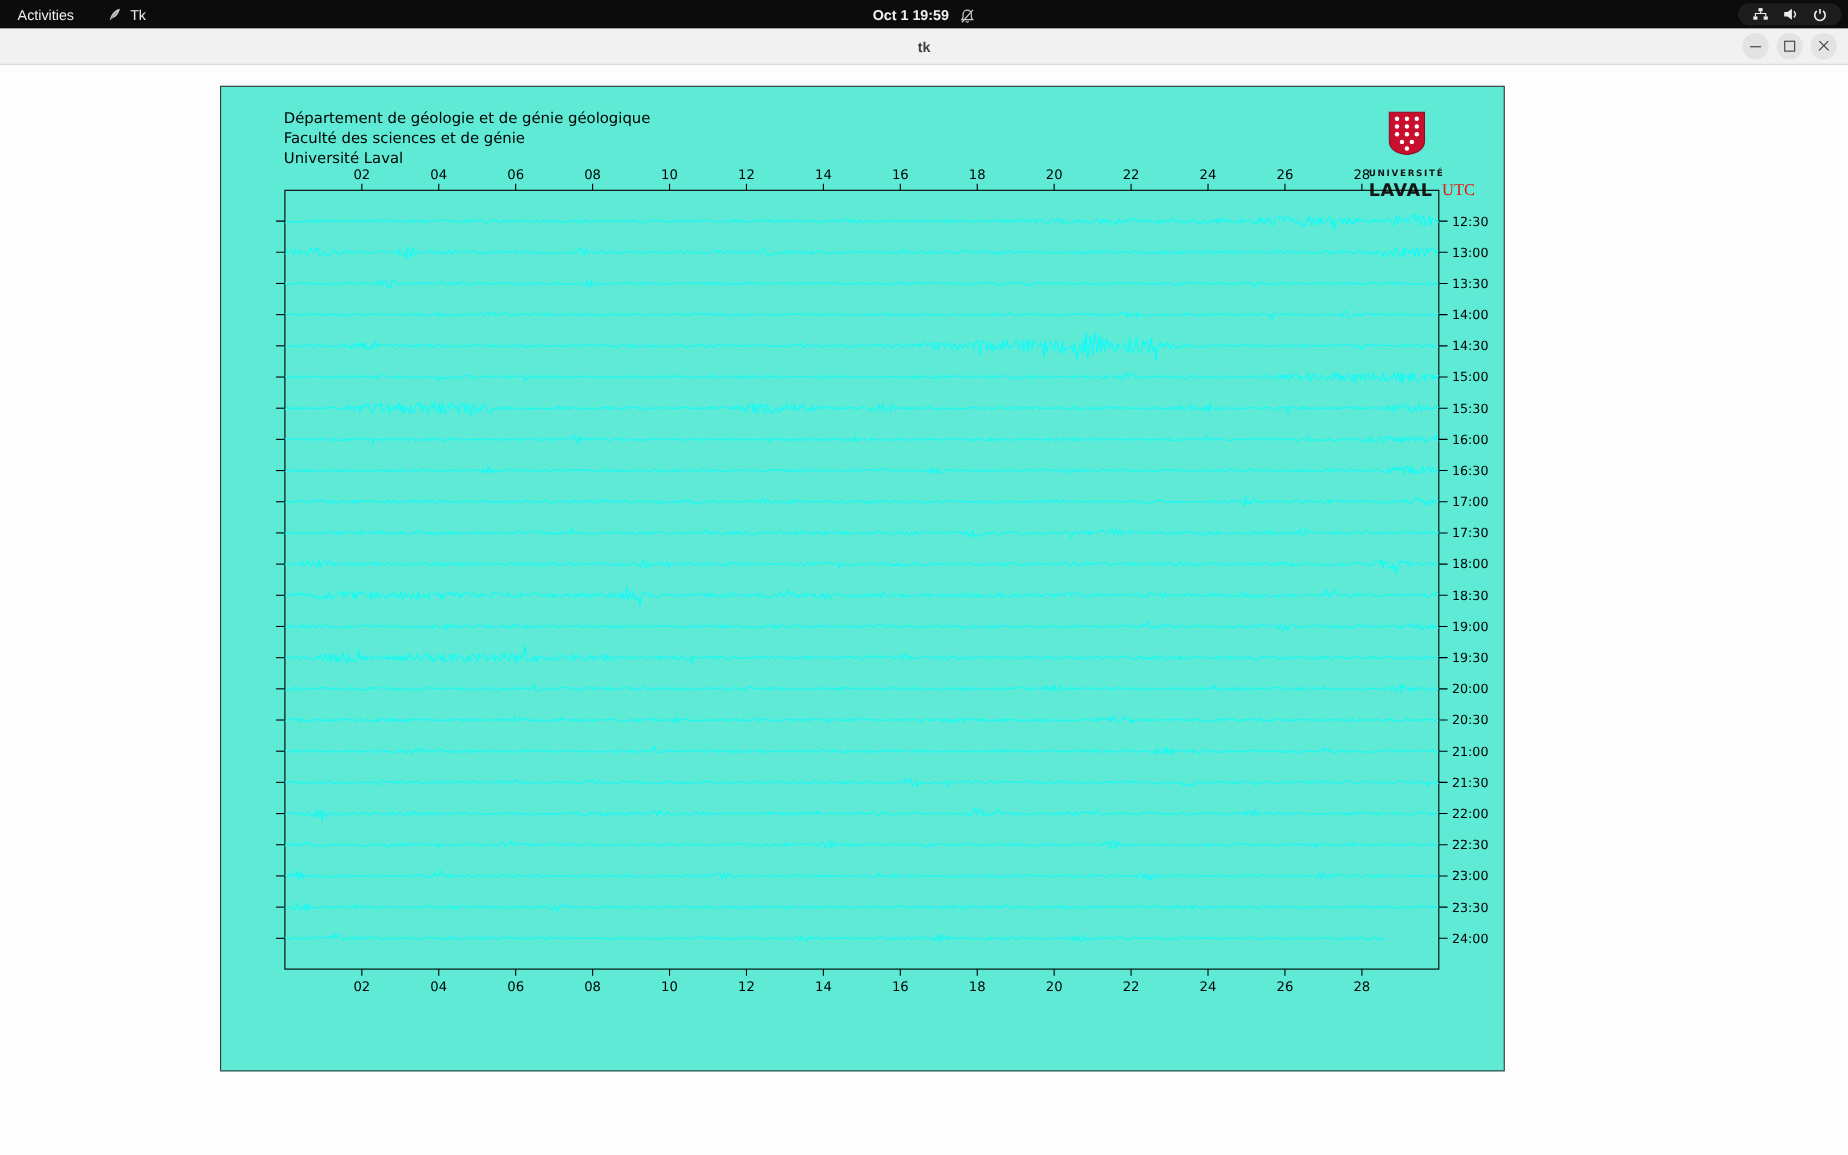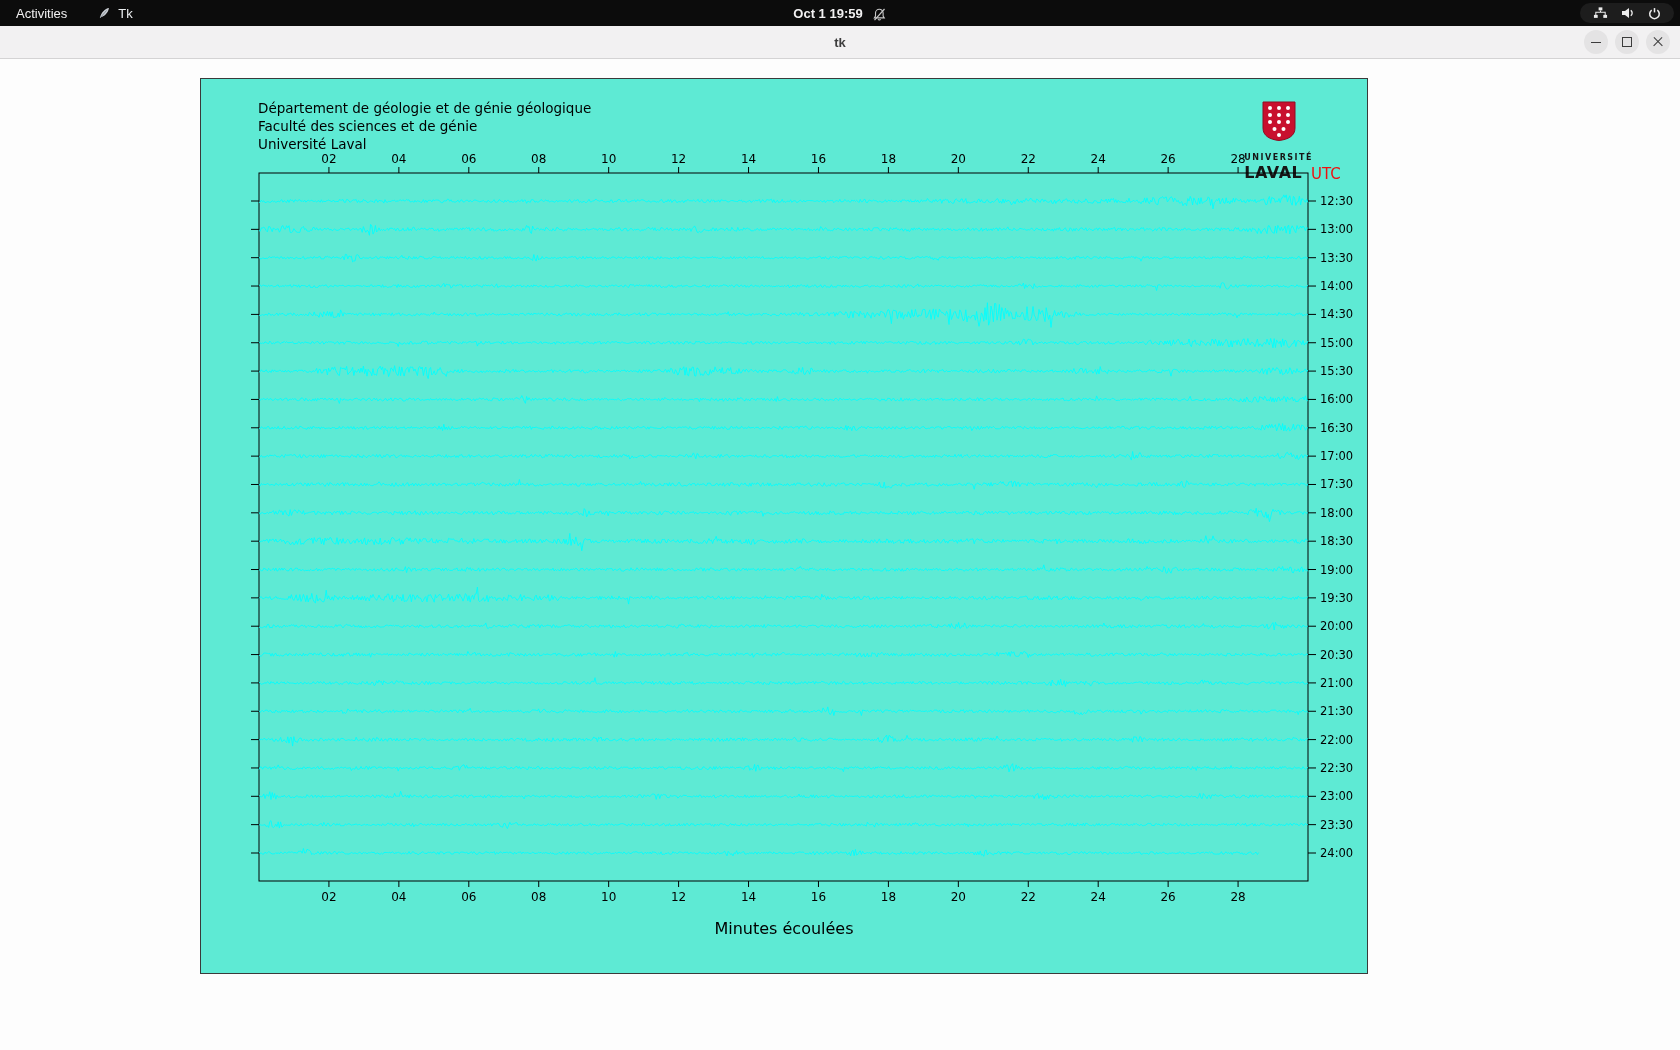--- a/index.html
+++ b/index.html
@@ -34,21 +34,21 @@
   
   .window-body{position:absolute;top:59px;left:0;width:100%;height:991px;background:#fdfdfd;}
   .panel{position:absolute;left:200px;top:19px;width:1166px;height:894px;background:#5eead4;
          border:1px solid #3a3a3a;font-family:"DejaVu Sans",sans-serif;color:#000;}
   .dept{position:absolute;left:57px;top:20px;font-size:13.5px;line-height:18px;}
   .chart-title{position:absolute;left:0;right:0;top:36px;text-align:center;font-size:18px;}
   .logo{position:absolute;right:54px;top:22px;display:flex;align-items:center;gap:8px;flex-direction:column;}
   .logo-text{display:flex;flex-direction:column;justify-content:center;}
   .lt-small{font-size:8px;letter-spacing:1.5px;font-weight:600;color:#161616;}
   .lt-large{font-size:16px;font-weight:700;letter-spacing:0.5px;line-height:21px;color:#161616;}
-  .utc{position:absolute;left:1110px;top:86px;color:#ee1111;font-size:15px;}
+  .utc{position:absolute;left:1110px;top:86px;color:#ee1111;font-size:15px;font-family:Liberation Serif, serif;}
   .xlabel{position:absolute;left:0;right:0;top:840px;text-align:center;font-size:16px;}
   #plot{position:absolute;left:0;top:0;}
 </style>
 </head>
 <body>
 
 <div class="screen">
 
   <div class="top-bar">
     <div class="tb-left">
@@ -299,16 +299,15 @@
           <line x1="50" y1="745.6521739130435" x2="58" y2="745.6521739130435" stroke="#000000"></line>
           <line x1="1107" y1="745.6521739130435" x2="1115" y2="745.6521739130435" stroke="#000000"></line>
           <text x="1119" y="749.6521739130435" font-size="11.5" font-family="&quot;DejaVu Sans&quot;, sans-serif">23:30</text>
           <polyline points="58.0,746.0 59.2,745.7 60.4,746.2 61.6,746.2 62.8,746.0 64.0,745.6 65.2,747.5 66.4,746.7 67.6,748.4 68.8,742.6 70.0,741.6 71.2,747.8 72.4,748.5 73.6,747.5 74.8,745.1 76.0,747.6 77.2,742.8 78.4,749.1 79.6,742.9 80.8,748.2 82.0,746.8 83.2,745.7 84.4,746.2 85.6,745.9 86.8,746.4 88.0,746.0 89.2,746.5 90.4,744.8 91.6,745.2 92.8,746.5 94.0,745.6 95.2,744.5 96.4,746.0 97.6,746.6 98.8,746.4 100.0,744.7 101.2,746.7 102.4,746.7 103.6,745.1 104.8,746.0 106.0,745.5 107.2,744.4 108.4,745.9 109.6,745.4 110.8,744.6 112.0,746.3 113.2,746.1 114.4,745.8 115.6,746.5 116.8,746.5 118.0,745.6 119.2,744.8 120.4,744.5 121.6,747.1 122.8,743.4 124.0,745.9 125.2,747.1 126.4,744.4 127.6,744.4 128.8,746.9 130.0,747.0 131.2,746.0 132.4,744.4 133.6,744.9 134.8,746.4 136.0,744.6 137.2,746.2 138.4,744.7 139.6,746.9 140.8,746.7 142.0,746.8 143.2,746.6 144.4,744.9 145.6,745.9 146.8,745.1 148.0,744.7 149.2,745.3 150.4,746.2 151.6,745.8 152.8,745.7 154.0,745.3 155.2,745.0 156.4,745.8 157.6,745.7 158.8,745.3 160.0,746.6 161.2,746.2 162.4,745.8 163.6,745.1 164.8,746.4 166.0,745.3 167.2,746.1 168.4,746.0 169.6,746.6 170.8,746.2 172.0,745.3 173.2,745.6 174.4,746.2 175.6,746.2 176.8,744.9 178.0,746.2 179.2,745.6 180.4,746.8 181.6,744.8 182.8,745.9 184.0,746.3 185.2,745.9 186.4,744.4 187.6,744.4 188.8,745.3 190.0,744.7 191.2,744.8 192.4,746.7 193.6,746.7 194.8,744.4 196.0,746.1 197.2,746.3 198.4,746.0 199.6,744.7 200.8,745.6 202.0,746.5 203.2,746.9 204.4,746.6 205.6,744.6 206.8,745.8 208.0,744.4 209.2,746.6 210.4,746.9 211.6,744.4 212.8,747.8 214.0,745.8 215.2,746.0 216.4,746.6 217.6,745.9 218.8,744.9 220.0,744.4 221.2,745.3 222.4,745.9 223.6,745.3 224.8,746.2 226.0,746.2 227.2,744.8 228.4,746.2 229.6,745.6 230.8,744.3 232.0,745.8 233.2,745.3 234.4,745.5 235.6,746.7 236.8,745.0 238.0,746.1 239.2,744.8 240.4,746.5 241.6,744.6 242.8,744.6 244.0,746.7 245.2,744.7 246.4,746.2 247.6,746.7 248.8,746.3 250.0,744.7 251.2,745.5 252.4,746.1 253.6,746.6 254.8,746.8 256.0,744.9 257.2,746.5 258.4,746.5 259.6,746.7 260.8,745.7 262.0,745.5 263.2,745.8 264.4,744.7 265.6,745.1 266.8,746.2 268.0,745.3 269.2,746.2 270.4,746.1 271.6,746.8 272.8,745.3 274.0,744.4 275.2,747.0 276.4,745.3 277.6,744.9 278.8,746.0 280.0,745.9 281.2,746.6 282.4,746.0 283.6,745.0 284.8,747.0 286.0,745.8 287.2,745.0 288.4,745.7 289.6,744.6 290.8,747.1 292.0,745.0 293.2,744.8 294.4,745.2 295.6,745.0 296.8,744.3 298.0,744.9 299.2,747.2 300.4,747.7 301.6,748.2 302.8,744.7 304.0,744.3 305.2,747.4 306.4,749.5 307.6,746.3 308.8,743.3 310.0,745.6 311.2,745.0 312.4,744.9 313.6,744.4 314.8,743.6 316.0,743.8 317.2,746.1 318.4,745.7 319.6,745.8 320.8,746.5 322.0,744.7 323.2,745.6 324.4,745.6 325.6,746.7 326.8,746.3 328.0,745.8 329.2,746.1 330.4,745.8 331.6,746.4 332.8,745.1 334.0,744.9 335.2,746.3 336.4,745.2 337.6,745.8 338.8,746.2 340.0,746.5 341.2,746.2 342.4,745.5 343.6,746.7 344.8,746.3 346.0,746.3 347.2,744.6 348.4,745.7 349.6,744.6 350.8,745.6 352.0,744.9 353.2,746.3 354.4,744.8 355.6,746.7 356.8,746.4 358.0,744.6 359.2,745.4 360.4,746.4 361.6,745.4 362.8,746.3 364.0,745.5 365.2,746.5 366.4,744.7 367.6,745.3 368.8,746.9 370.0,746.8 371.2,745.9 372.4,745.4 373.6,746.5 374.8,745.4 376.0,746.6 377.2,745.2 378.4,745.2 379.6,744.4 380.8,744.8 382.0,745.9 383.2,746.7 384.4,746.4 385.6,746.2 386.8,746.6 388.0,745.3 389.2,744.6 390.4,746.6 391.6,745.1 392.8,745.9 394.0,745.1 395.2,746.7 396.4,746.0 397.6,746.9 398.8,746.1 400.0,745.6 401.2,745.1 402.4,745.8 403.6,746.2 404.8,744.6 406.0,746.4 407.2,744.7 408.4,744.8 409.6,745.8 410.8,744.9 412.0,746.0 413.2,746.3 414.4,745.6 415.6,746.0 416.8,746.0 418.0,745.6 419.2,745.0 420.4,744.7 421.6,744.6 422.8,745.0 424.0,745.4 425.2,746.2 426.4,746.8 427.6,745.1 428.8,746.0 430.0,746.8 431.2,744.4 432.4,745.3 433.6,746.2 434.8,745.4 436.0,746.2 437.2,745.7 438.4,745.6 439.6,745.5 440.8,746.7 442.0,744.2 443.2,744.4 444.4,746.9 445.6,746.1 446.8,746.3 448.0,746.6 449.2,746.0 450.4,745.0 451.6,746.3 452.8,746.7 454.0,745.3 455.2,745.2 456.4,744.6 457.6,746.2 458.8,746.8 460.0,745.9 461.2,745.9 462.4,744.1 463.6,745.5 464.8,747.2 466.0,745.5 467.2,746.8 468.4,744.6 469.6,746.6 470.8,746.6 472.0,746.1 473.2,746.4 474.4,745.3 475.6,746.6 476.8,746.4 478.0,744.5 479.2,747.0 480.4,745.6 481.6,746.5 482.8,744.6 484.0,746.8 485.2,744.8 486.4,744.5 487.6,746.4 488.8,746.7 490.0,744.5 491.2,745.2 492.4,744.8 493.6,746.8 494.8,746.6 496.0,745.5 497.2,745.5 498.4,746.1 499.6,744.6 500.8,745.4 502.0,746.3 503.2,745.7 504.4,744.6 505.6,745.1 506.8,745.1 508.0,745.1 509.2,744.7 510.4,746.7 511.6,745.6 512.8,747.5 514.0,745.1 515.2,746.5 516.4,745.3 517.6,746.9 518.8,744.9 520.0,744.9 521.2,744.6 522.4,745.9 523.6,745.1 524.8,745.9 526.0,746.8 527.2,746.8 528.4,745.9 529.6,744.3 530.8,746.1 532.0,745.0 533.2,746.6 534.4,744.7 535.6,746.4 536.8,746.2 538.0,746.6 539.2,746.5 540.4,744.4 541.6,746.6 542.8,745.7 544.0,745.7 545.2,746.6 546.4,746.9 547.6,744.8 548.8,745.1 550.0,746.2 551.2,745.3 552.4,745.6 553.6,744.7 554.8,745.8 556.0,746.4 557.2,745.6 558.4,745.1 559.6,746.1 560.8,745.9 562.0,746.6 563.2,745.0 564.4,744.6 565.6,746.7 566.8,745.8 568.0,745.4 569.2,744.9 570.4,745.6 571.6,746.4 572.8,746.7 574.0,746.2 575.2,745.5 576.4,746.4 577.6,745.3 578.8,745.6 580.0,745.2 581.2,745.1 582.4,745.4 583.6,746.1 584.8,744.9 586.0,744.8 587.2,746.4 588.4,745.7 589.6,746.0 590.8,746.3 592.0,746.0 593.2,745.6 594.4,745.7 595.6,745.9 596.8,744.5 598.0,745.0 599.2,745.8 600.4,745.6 601.6,745.8 602.8,745.9 604.0,745.9 605.2,745.4 606.4,746.3 607.6,746.9 608.8,745.0 610.0,746.4 611.2,744.9 612.4,746.5 613.6,745.2 614.8,744.8 616.0,744.9 617.2,744.9 618.4,744.5 619.6,744.3 620.8,746.3 622.0,745.7 623.2,746.0 624.4,745.1 625.6,745.9 626.8,746.3 628.0,747.1 629.2,746.7 630.4,744.3 631.6,744.7 632.8,745.5 634.0,745.6 635.2,745.6 636.4,746.6 637.6,745.7 638.8,744.2 640.0,746.6 641.2,747.0 642.4,744.6 643.6,747.0 644.8,744.7 646.0,746.2 647.2,745.8 648.4,744.8 649.6,746.4 650.8,747.0 652.0,745.9 653.2,746.1 654.4,744.6 655.6,745.0 656.8,746.9 658.0,744.8 659.2,746.6 660.4,744.9 661.6,745.7 662.8,746.4 664.0,745.8 665.2,747.2 666.4,743.2 667.6,744.9 668.8,745.9 670.0,745.6 671.2,745.1 672.4,746.0 673.6,748.1 674.8,744.5 676.0,744.0 677.2,746.3 678.4,745.7 679.6,744.7 680.8,744.6 682.0,746.7 683.2,744.7 684.4,745.5 685.6,745.0 686.8,745.3 688.0,746.8 689.2,746.1 690.4,745.3 691.6,746.0 692.8,745.0 694.0,746.5 695.2,744.6 696.4,746.8 697.6,746.7 698.8,744.2 700.0,746.4 701.2,745.2 702.4,744.8 703.6,746.1 704.8,744.3 706.0,745.6 707.2,746.5 708.4,744.2 709.6,746.5 710.8,746.4 712.0,744.1 713.2,745.5 714.4,743.6 715.6,745.1 716.8,744.4 718.0,746.8 719.2,746.3 720.4,745.7 721.6,746.8 722.8,746.4 724.0,744.7 725.2,744.8 726.4,746.8 727.6,745.7 728.8,745.3 730.0,746.3 731.2,745.1 732.4,745.1 733.6,744.6 734.8,746.6 736.0,746.4 737.2,746.8 738.4,746.9 739.6,746.9 740.8,745.9 742.0,745.6 743.2,745.8 744.4,746.5 745.6,746.4 746.8,744.8 748.0,746.3 749.2,746.6 750.4,744.8 751.6,745.1 752.8,746.5 754.0,746.6 755.2,745.2 756.4,745.3 757.6,744.7 758.8,746.4 760.0,745.2 761.2,745.3 762.4,746.2 763.6,744.0 764.8,746.3 766.0,744.9 767.2,747.7 768.4,744.9 769.6,746.5 770.8,746.4 772.0,746.8 773.2,744.8 774.4,746.0 775.6,746.2 776.8,746.9 778.0,744.8 779.2,745.7 780.4,746.1 781.6,746.8 782.8,746.5 784.0,744.4 785.2,745.6 786.4,746.6 787.6,745.9 788.8,745.3 790.0,746.8 791.2,745.1 792.4,745.2 793.6,745.9 794.8,744.6 796.0,746.9 797.2,745.3 798.4,744.9 799.6,744.5 800.8,746.5 802.0,746.2 803.2,744.8 804.4,745.9 805.6,745.3 806.8,744.7 808.0,745.8 809.2,744.5 810.4,746.8 811.6,744.7 812.8,745.2 814.0,745.3 815.2,745.5 816.4,745.6 817.6,745.1 818.8,746.7 820.0,746.2 821.2,744.7 822.4,744.7 823.6,745.0 824.8,745.6 826.0,744.8 827.2,744.7 828.4,745.3 829.6,746.5 830.8,745.2 832.0,744.7 833.2,745.7 834.4,746.0 835.6,745.3 836.8,744.6 838.0,744.9 839.2,744.9 840.4,744.7 841.6,746.5 842.8,746.2 844.0,746.6 845.2,745.1 846.4,746.4 847.6,745.3 848.8,745.6 850.0,745.3 851.2,744.4 852.4,744.5 853.6,746.0 854.8,745.0 856.0,746.3 857.2,746.3 858.4,745.8 859.6,746.1 860.8,747.0 862.0,746.6 863.2,745.4 864.4,746.8 865.6,744.2 866.8,745.4 868.0,746.3 869.2,744.1 870.4,746.4 871.6,744.4 872.8,747.1 874.0,745.9 875.2,747.1 876.4,744.3 877.6,745.2 878.8,746.3 880.0,745.0 881.2,746.6 882.4,744.1 883.6,747.0 884.8,744.1 886.0,744.6 887.2,745.4 888.4,746.4 889.6,746.3 890.8,746.7 892.0,745.4 893.2,747.1 894.4,746.5 895.6,744.6 896.8,746.4 898.0,744.4 899.2,746.7 900.4,745.7 901.6,745.2 902.8,746.6 904.0,745.5 905.2,745.3 906.4,746.9 907.6,746.0 908.8,745.9 910.0,745.1 911.2,744.4 912.4,745.1 913.6,744.6 914.8,746.3 916.0,745.1 917.2,745.3 918.4,746.6 919.6,744.9 920.8,745.3 922.0,746.5 923.2,745.3 924.4,746.2 925.6,744.6 926.8,746.1 928.0,746.4 929.2,746.1 930.4,745.5 931.6,746.4 932.8,744.5 934.0,745.6 935.2,744.4 936.4,745.6 937.6,745.9 938.8,746.7 940.0,745.2 941.2,746.6 942.4,746.7 943.6,746.4 944.8,746.1 946.0,745.1 947.2,744.3 948.4,744.5 949.6,744.3 950.8,746.5 952.0,746.3 953.2,746.8 954.4,744.9 955.6,744.7 956.8,745.6 958.0,744.9 959.2,746.4 960.4,746.1 961.6,746.9 962.8,744.3 964.0,745.3 965.2,746.3 966.4,745.0 967.6,744.5 968.8,745.5 970.0,745.3 971.2,746.1 972.4,745.8 973.6,744.5 974.8,744.5 976.0,745.8 977.2,746.9 978.4,746.7 979.6,744.7 980.8,746.6 982.0,745.7 983.2,746.7 984.4,746.2 985.6,744.5 986.8,746.6 988.0,746.7 989.2,745.4 990.4,746.3 991.6,746.6 992.8,745.2 994.0,746.0 995.2,745.4 996.4,745.4 997.6,746.2 998.8,746.2 1000.0,744.8 1001.2,745.6 1002.4,745.5 1003.6,745.9 1004.8,745.2 1006.0,745.0 1007.2,746.1 1008.4,745.6 1009.6,746.2 1010.8,745.5 1012.0,746.1 1013.2,746.0 1014.4,746.0 1015.6,746.7 1016.8,746.2 1018.0,744.9 1019.2,746.1 1020.4,745.1 1021.6,745.1 1022.8,744.8 1024.0,745.9 1025.2,744.6 1026.4,746.3 1027.6,745.7 1028.8,746.1 1030.0,744.9 1031.2,745.6 1032.4,745.2 1033.6,744.8 1034.8,746.9 1036.0,744.6 1037.2,744.2 1038.4,745.2 1039.6,746.4 1040.8,745.5 1042.0,744.7 1043.2,746.2 1044.4,744.2 1045.6,747.1 1046.8,746.6 1048.0,745.9 1049.2,746.0 1050.4,744.8 1051.6,744.6 1052.8,747.0 1054.0,744.8 1055.2,747.1 1056.4,745.7 1057.6,746.5 1058.8,746.4 1060.0,744.3 1061.2,745.4 1062.4,744.4 1063.6,745.3 1064.8,746.2 1066.0,746.3 1067.2,745.6 1068.4,747.0 1069.6,746.8 1070.8,746.4 1072.0,744.7 1073.2,745.7 1074.4,745.6 1075.6,746.4 1076.8,746.6 1078.0,744.7 1079.2,746.2 1080.4,745.6 1081.6,746.2 1082.8,746.0 1084.0,746.8 1085.2,744.9 1086.4,744.8 1087.6,746.3 1088.8,744.6 1090.0,744.8 1091.2,746.5 1092.4,744.6 1093.6,744.5 1094.8,745.5 1096.0,744.9 1097.2,746.3 1098.4,746.5 1099.6,744.9 1100.8,744.4 1102.0,746.2 1103.2,746.2 1104.4,744.3 1105.6,745.7 1106.8,745.5" fill="none" stroke="#00ffff" stroke-width="0.9"></polyline>
           <line x1="50" y1="774" x2="58" y2="774" stroke="#000000"></line>
           <line x1="1107" y1="774" x2="1115" y2="774" stroke="#000000"></line>
           <text x="1119" y="778" font-size="11.5" font-family="&quot;DejaVu Sans&quot;, sans-serif">24:00</text>
           <polyline points="58.0,772.7 59.2,774.3 60.4,773.9 61.6,775.3 62.8,775.0 64.0,773.2 65.2,774.3 66.4,773.8 67.6,772.7 68.8,773.2 70.0,774.3 71.2,774.9 72.4,774.9 73.6,774.8 74.8,773.6 76.0,774.7 77.2,773.6 78.4,774.9 79.6,773.1 80.8,773.6 82.0,774.8 83.2,773.4 84.4,773.2 85.6,774.4 86.8,773.5 88.0,772.8 89.2,773.4 90.4,772.9 91.6,773.2 92.8,773.9 94.0,773.5 95.2,774.0 96.4,774.1 97.6,772.1 98.8,772.3 100.0,772.0 101.2,774.2 102.4,769.5 103.6,774.0 104.8,773.8 106.0,770.3 107.2,770.9 108.4,771.2 109.6,772.6 110.8,775.6 112.0,774.4 113.2,775.6 114.4,774.3 115.6,774.6 116.8,772.6 118.0,774.2 119.2,775.3 120.4,772.7 121.6,775.0 122.8,773.0 124.0,772.9 125.2,773.1 126.4,775.3 127.6,773.6 128.8,773.1 130.0,775.1 131.2,774.4 132.4,773.9 133.6,772.0 134.8,773.6 136.0,775.2 137.2,773.2 138.4,773.0 139.6,773.5 140.8,772.9 142.0,773.3 143.2,773.9 144.4,775.1 145.6,774.9 146.8,775.0 148.0,775.0 149.2,774.4 150.4,773.5 151.6,774.1 152.8,774.4 154.0,773.8 155.2,774.4 156.4,774.8 157.6,773.8 158.8,773.0 160.0,774.5 161.2,774.9 162.4,773.3 163.6,774.0 164.8,773.7 166.0,774.8 167.2,773.8 168.4,773.8 169.6,773.7 170.8,773.1 172.0,773.7 173.2,773.2 174.4,775.0 175.6,774.4 176.8,773.9 178.0,774.9 179.2,775.2 180.4,774.1 181.6,775.2 182.8,773.7 184.0,773.4 185.2,773.5 186.4,773.5 187.6,773.7 188.8,773.4 190.0,774.1 191.2,772.8 192.4,773.4 193.6,775.0 194.8,773.4 196.0,774.3 197.2,773.0 198.4,773.8 199.6,774.3 200.8,775.2 202.0,773.7 203.2,774.8 204.4,773.8 205.6,774.8 206.8,774.8 208.0,772.5 209.2,774.8 210.4,774.3 211.6,772.6 212.8,773.0 214.0,774.6 215.2,774.0 216.4,775.3 217.6,775.5 218.8,774.4 220.0,774.1 221.2,772.8 222.4,773.2 223.6,774.3 224.8,774.4 226.0,774.6 227.2,773.1 228.4,773.6 229.6,773.3 230.8,774.0 232.0,773.3 233.2,772.9 234.4,774.3 235.6,775.2 236.8,773.2 238.0,775.3 239.2,772.8 240.4,773.0 241.6,773.2 242.8,775.2 244.0,774.1 245.2,773.6 246.4,773.2 247.6,773.2 248.8,773.1 250.0,774.9 251.2,775.1 252.4,774.9 253.6,773.1 254.8,773.5 256.0,773.1 257.2,773.6 258.4,774.6 259.6,773.0 260.8,773.1 262.0,773.1 263.2,773.4 264.4,774.1 265.6,772.9 266.8,774.7 268.0,774.4 269.2,773.7 270.4,772.7 271.6,774.5 272.8,772.7 274.0,773.8 275.2,775.3 276.4,775.4 277.6,773.7 278.8,773.4 280.0,774.1 281.2,774.8 282.4,774.3 283.6,774.0 284.8,772.5 286.0,773.3 287.2,773.4 288.4,774.2 289.6,773.3 290.8,773.4 292.0,773.8 293.2,772.5 294.4,775.4 295.6,773.5 296.8,774.3 298.0,774.3 299.2,772.8 300.4,773.4 301.6,774.3 302.8,773.3 304.0,773.7 305.2,773.2 306.4,773.3 307.6,774.2 308.8,772.9 310.0,773.7 311.2,774.1 312.4,775.2 313.6,773.1 314.8,774.6 316.0,774.4 317.2,773.2 318.4,773.3 319.6,772.9 320.8,774.8 322.0,773.0 323.2,774.1 324.4,773.8 325.6,773.9 326.8,773.6 328.0,774.3 329.2,774.4 330.4,774.3 331.6,773.1 332.8,773.8 334.0,774.5 335.2,774.3 336.4,774.2 337.6,773.3 338.8,773.9 340.0,773.3 341.2,774.5 342.4,773.8 343.6,774.1 344.8,773.5 346.0,774.1 347.2,774.3 348.4,774.8 349.6,773.4 350.8,774.7 352.0,773.9 353.2,775.2 354.4,775.1 355.6,775.1 356.8,774.7 358.0,773.4 359.2,773.8 360.4,775.1 361.6,773.0 362.8,773.4 364.0,774.5 365.2,775.1 366.4,772.8 367.6,775.2 368.8,774.3 370.0,773.2 371.2,774.4 372.4,773.4 373.6,773.4 374.8,774.5 376.0,775.2 377.2,773.1 378.4,773.6 379.6,773.3 380.8,774.5 382.0,773.3 383.2,773.2 384.4,775.2 385.6,773.9 386.8,772.7 388.0,773.9 389.2,774.9 390.4,775.2 391.6,775.3 392.8,774.1 394.0,773.6 395.2,774.1 396.4,775.0 397.6,774.6 398.8,774.6 400.0,773.6 401.2,774.8 402.4,773.5 403.6,774.1 404.8,773.5 406.0,773.0 407.2,774.1 408.4,773.5 409.6,774.2 410.8,774.8 412.0,774.0 413.2,774.6 414.4,773.4 415.6,774.3 416.8,773.8 418.0,773.1 419.2,773.8 420.4,773.7 421.6,774.7 422.8,773.1 424.0,773.7 425.2,775.1 426.4,774.3 427.6,773.3 428.8,774.4 430.0,774.6 431.2,773.7 432.4,772.9 433.6,773.1 434.8,772.7 436.0,772.9 437.2,773.8 438.4,773.8 439.6,773.4 440.8,773.1 442.0,775.2 443.2,774.5 444.4,773.1 445.6,774.8 446.8,773.2 448.0,774.5 449.2,773.0 450.4,775.0 451.6,772.6 452.8,773.3 454.0,773.1 455.2,774.0 456.4,775.1 457.6,774.0 458.8,775.1 460.0,772.8 461.2,775.6 462.4,775.1 463.6,775.4 464.8,774.1 466.0,774.7 467.2,773.4 468.4,775.0 469.6,775.3 470.8,774.8 472.0,772.6 473.2,774.1 474.4,773.5 475.6,774.4 476.8,774.5 478.0,772.9 479.2,773.0 480.4,773.3 481.6,773.8 482.8,774.0 484.0,772.9 485.2,773.5 486.4,772.9 487.6,775.1 488.8,773.9 490.0,773.5 491.2,774.2 492.4,774.2 493.6,773.7 494.8,774.7 496.0,775.0 497.2,774.5 498.4,773.0 499.6,773.4 500.8,774.4 502.0,773.8 503.2,774.0 504.4,775.0 505.6,773.7 506.8,775.0 508.0,774.3 509.2,772.9 510.4,774.7 511.6,774.8 512.8,773.6 514.0,775.2 515.2,775.0 516.4,773.2 517.6,773.6 518.8,774.9 520.0,773.9 521.2,774.5 522.4,773.1 523.6,772.1 524.8,774.7 526.0,776.8 527.2,772.4 528.4,773.8 529.6,775.4 530.8,774.8 532.0,776.9 533.2,773.8 534.4,774.6 535.6,771.7 536.8,775.2 538.0,773.3 539.2,774.2 540.4,774.1 541.6,772.8 542.8,772.7 544.0,775.1 545.2,775.1 546.4,774.5 547.6,774.7 548.8,773.7 550.0,774.4 551.2,773.6 552.4,775.1 553.6,773.3 554.8,773.3 556.0,775.1 557.2,773.1 558.4,774.3 559.6,774.5 560.8,773.2 562.0,774.4 563.2,773.3 564.4,774.4 565.6,772.9 566.8,774.6 568.0,772.9 569.2,773.2 570.4,773.5 571.6,774.9 572.8,773.0 574.0,774.2 575.2,774.5 576.4,774.6 577.6,773.8 578.8,773.3 580.0,773.8 581.2,774.9 582.4,773.2 583.6,774.1 584.8,774.2 586.0,774.4 587.2,774.2 588.4,774.1 589.6,773.8 590.8,773.8 592.0,774.6 593.2,775.1 594.4,773.3 595.6,773.9 596.8,773.4 598.0,772.9 599.2,773.0 600.4,773.3 601.6,773.1 602.8,773.4 604.0,774.6 605.2,774.8 606.4,774.5 607.6,775.1 608.8,773.5 610.0,775.2 611.2,774.1 612.4,772.6 613.6,776.0 614.8,774.1 616.0,772.5 617.2,774.2 618.4,775.3 619.6,773.0 620.8,774.6 622.0,775.0 623.2,773.9 624.4,772.7 625.6,772.9 626.8,775.0 628.0,773.9 629.2,772.5 630.4,774.2 631.6,775.1 632.8,773.5 634.0,774.1 635.2,772.5 636.4,772.7 637.6,774.9 638.8,773.5 640.0,772.8 641.2,773.8 642.4,773.7 643.6,773.8 644.8,772.9 646.0,775.4 647.2,775.2 648.4,773.4 649.6,776.8 650.8,772.2 652.0,771.2 653.2,776.7 654.4,770.4 655.6,776.1 656.8,775.3 658.0,773.2 659.2,771.7 660.4,775.4 661.6,772.3 662.8,774.4 664.0,774.6 665.2,774.0 666.4,773.6 667.6,774.0 668.8,773.6 670.0,775.1 671.2,773.1 672.4,773.8 673.6,773.0 674.8,772.8 676.0,774.3 677.2,773.8 678.4,774.9 679.6,772.8 680.8,775.2 682.0,774.2 683.2,774.2 684.4,774.5 685.6,774.2 686.8,773.5 688.0,775.1 689.2,775.3 690.4,774.1 691.6,773.3 692.8,774.6 694.0,774.5 695.2,775.4 696.4,774.4 697.6,774.5 698.8,775.1 700.0,772.5 701.2,774.7 702.4,774.2 703.6,774.2 704.8,773.1 706.0,774.8 707.2,773.4 708.4,774.6 709.6,774.3 710.8,774.3 712.0,775.4 713.2,772.7 714.4,775.0 715.6,775.1 716.8,774.7 718.0,773.0 719.2,772.9 720.4,773.3 721.6,773.4 722.8,775.4 724.0,773.2 725.2,774.7 726.4,773.6 727.6,772.8 728.8,773.1 730.0,774.2 731.2,775.1 732.4,773.0 733.6,774.6 734.8,772.9 736.0,773.2 737.2,774.6 738.4,774.4 739.6,773.3 740.8,773.0 742.0,774.5 743.2,774.7 744.4,774.9 745.6,774.9 746.8,773.6 748.0,774.0 749.2,774.5 750.4,774.4 751.6,774.8 752.8,774.0 754.0,774.3 755.2,773.6 756.4,773.4 757.6,774.6 758.8,774.4 760.0,773.3 761.2,774.1 762.4,773.9 763.6,772.9 764.8,774.9 766.0,774.2 767.2,773.2 768.4,774.9 769.6,773.2 770.8,773.7 772.0,773.3 773.2,775.9 774.4,773.1 775.6,776.0 776.8,772.7 778.0,775.7 779.2,771.9 780.4,776.1 781.6,775.5 782.8,777.3 784.0,771.6 785.2,771.1 786.4,775.9 787.6,774.1 788.8,773.5 790.0,774.5 791.2,775.0 792.4,776.1 793.6,774.0 794.8,774.7 796.0,774.4 797.2,772.5 798.4,772.9 799.6,775.4 800.8,773.4 802.0,773.6 803.2,773.5 804.4,772.9 805.6,775.1 806.8,772.7 808.0,774.1 809.2,773.7 810.4,775.3 811.6,774.6 812.8,773.2 814.0,773.4 815.2,772.9 816.4,773.0 817.6,772.8 818.8,773.4 820.0,774.1 821.2,773.2 822.4,774.5 823.6,774.9 824.8,774.9 826.0,774.8 827.2,774.9 828.4,774.8 829.6,773.3 830.8,773.3 832.0,773.7 833.2,774.0 834.4,773.5 835.6,774.9 836.8,774.1 838.0,773.5 839.2,773.2 840.4,775.1 841.6,774.0 842.8,772.8 844.0,774.7 845.2,773.5 846.4,773.9 847.6,774.6 848.8,773.9 850.0,773.2 851.2,772.9 852.4,773.7 853.6,773.6 854.8,773.2 856.0,775.2 857.2,774.8 858.4,775.4 859.6,774.5 860.8,775.0 862.0,774.8 863.2,773.9 864.4,773.7 865.6,773.3 866.8,775.3 868.0,775.6 869.2,775.3 870.4,774.4 871.6,773.8 872.8,772.5 874.0,774.1 875.2,773.1 876.4,773.3 877.6,774.7 878.8,774.2 880.0,772.6 881.2,773.1 882.4,774.5 883.6,772.7 884.8,774.4 886.0,775.0 887.2,773.7 888.4,773.0 889.6,773.3 890.8,774.2 892.0,773.4 893.2,774.7 894.4,773.0 895.6,773.8 896.8,774.0 898.0,773.9 899.2,772.7 900.4,772.9 901.6,775.2 902.8,773.3 904.0,773.5 905.2,773.7 906.4,775.2 907.6,775.1 908.8,773.2 910.0,774.1 911.2,774.7 912.4,774.1 913.6,773.6 914.8,774.6 916.0,774.1 917.2,773.5 918.4,774.8 919.6,773.9 920.8,774.6 922.0,773.4 923.2,774.3 924.4,774.2 925.6,774.0 926.8,774.6 928.0,773.9 929.2,773.5 930.4,774.6 931.6,774.6 932.8,773.4 934.0,774.3 935.2,773.1 936.4,773.5 937.6,773.1 938.8,773.1 940.0,775.2 941.2,775.0 942.4,774.3 943.6,774.3 944.8,774.5 946.0,774.0 947.2,775.3 948.4,774.8 949.6,772.7 950.8,772.9 952.0,773.0 953.2,774.8 954.4,775.2 955.6,773.2 956.8,774.9 958.0,774.0 959.2,773.8 960.4,774.3 961.6,773.4 962.8,773.0 964.0,774.5 965.2,774.3 966.4,775.0 967.6,774.7 968.8,774.0 970.0,774.4 971.2,773.7 972.4,774.3 973.6,773.9 974.8,775.1 976.0,773.8 977.2,774.6 978.4,772.9 979.6,773.4 980.8,774.4 982.0,773.2 983.2,775.1 984.4,774.5 985.6,773.7 986.8,773.6 988.0,773.8 989.2,774.5 990.4,774.9 991.6,774.6 992.8,774.6 994.0,774.7 995.2,774.0 996.4,773.5 997.6,773.2 998.8,774.8 1000.0,773.7 1001.2,773.5 1002.4,773.2 1003.6,774.3 1004.8,773.2 1006.0,773.4 1007.2,774.2 1008.4,773.0 1009.6,773.9 1010.8,772.9 1012.0,774.6 1013.2,775.0 1014.4,775.1 1015.6,775.2 1016.8,775.0 1018.0,775.1 1019.2,774.6 1020.4,772.7 1021.6,775.0 1022.8,775.2 1024.0,773.5 1025.2,772.9 1026.4,774.4 1027.6,773.7 1028.8,774.7 1030.0,773.3 1031.2,775.5 1032.4,773.5 1033.6,773.7 1034.8,773.5 1036.0,772.8 1037.2,773.6 1038.4,773.4 1039.6,775.1 1040.8,773.7 1042.0,775.5 1043.2,774.7 1044.4,775.3 1045.6,775.5 1046.8,773.9 1048.0,773.8 1049.2,772.6 1050.4,774.1 1051.6,775.3 1052.8,774.9 1054.0,773.7 1055.2,773.3 1056.4,775.5 1057.6,773.6" fill="none" stroke="#00ffff" stroke-width="0.9"></polyline>
         </svg>
 
-      <div class="xlabel">Minutes écoulées</div>
     </div>
   </div>
 </div>
 
 </body></html>

